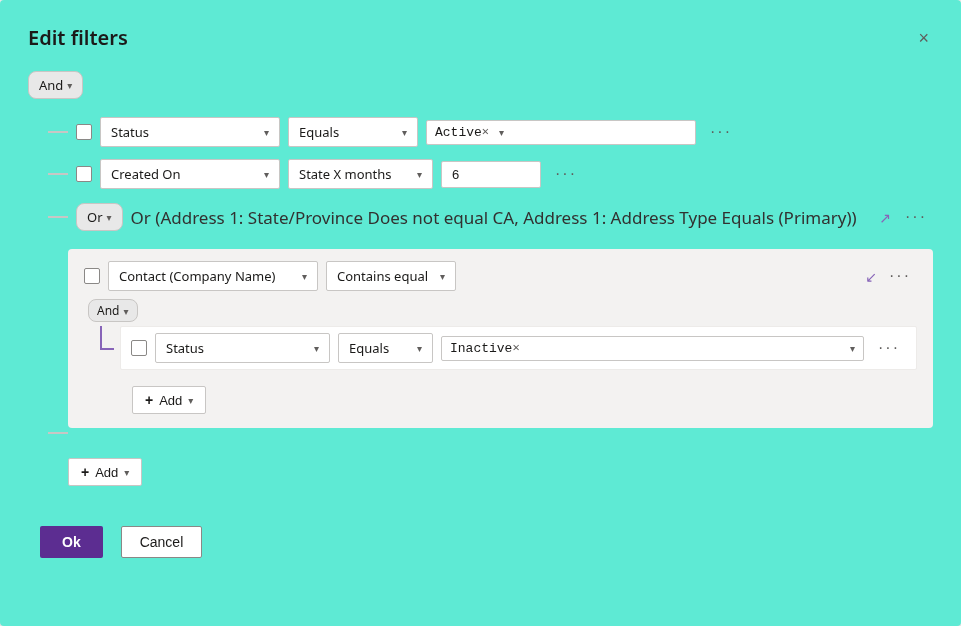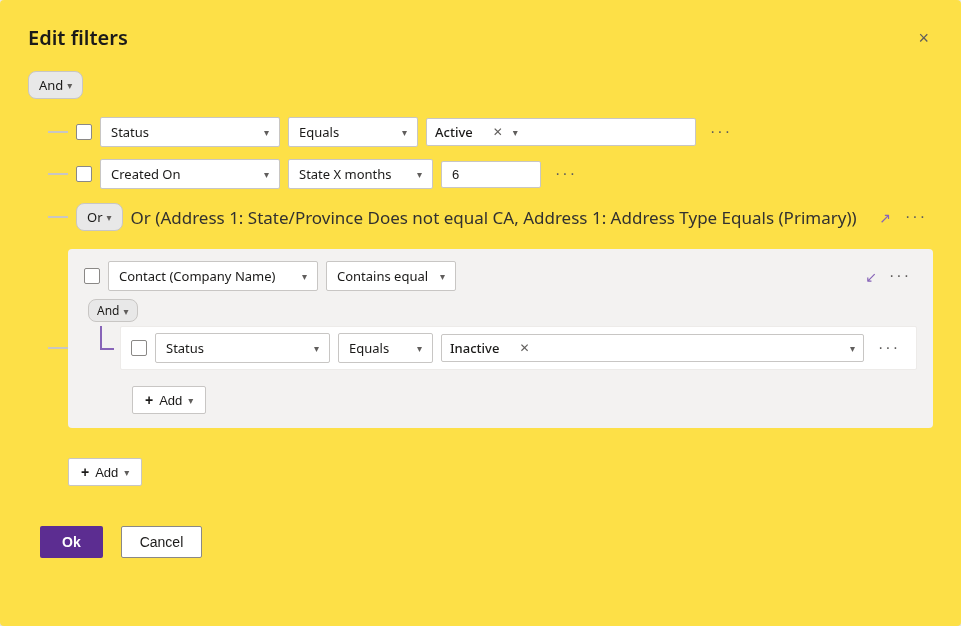--- a/index.html
+++ b/index.html
@@ -5,21 +5,21 @@
     * { box-sizing: border-box; margin: 0; padding: 0; }
     body {
       font-family: 'Segoe UI', system-ui, sans-serif;
       background: #f3f2f1;
       display: flex;
       align-items: center;
       justify-content: center;
       min-height: 100vh;
     }
     .dialog {
-      background: #fde047;
+      background: #5eead4;
       width: 961px;
       min-height: 626px;
       border-radius: 4px;
       box-shadow: 0 4px 24px rgba(0,0,0,0.18);
       padding: 24px 28px 28px 28px;
       position: relative;
     }
     .dialog-header {
       display: flex;
       justify-content: space-between;
@@ -114,24 +114,25 @@
       border-radius: 2px;
       padding: 4px 8px;
       font-size: 13px;
       background: white;
       gap: 6px;
       cursor: pointer;
     }
     .tag {
       display: inline-flex;
       align-items: center;
-      gap: 20px;
+      gap: 0;
       font-size: 13px;
       font-weight: 500;
       color: #1b1a19;
+      font-family: Liberation Mono, monospace;
     }
     .tag .tag-remove {
       font-size: 12px;
       color: #605e5c;
       cursor: pointer;
       line-height: 1;
     }
     .value-tag-field .chevron { font-size: 10px; color: #605e5c; margin-left: 4px; }
 
     .text-input {
@@ -338,21 +339,21 @@
       </div>
       <span class="logic-pill">
         <span>Or</span>
         <span class="chevron">▾</span>
       </span>
       <span class="or-text">Or (Address 1: State/Province Does not equal CA, Address 1: Address Type Equals (Primary))</span>
       <span class="expand-icon">↗</span>
       <button class="more-btn">···</button>
     </div>
 
-    <div style="display: flex; align-items: center; margin-left: 0; margin-top: 4px;">
+    <div style="display: flex; align-items: flex-end; margin-left: 0; margin-top: 4px;">
       <div style="width: 32px; display: flex; justify-content: flex-end; padding-top: 18px; flex-shrink: 0;">
         <div style="width: 20px; height: 2px; background: #c8c6c4;"></div>
       </div>
       <div class="nested-group" style="flex: 1;">
 
         <div class="nested-group-header">
           <div class="nested-group-checkbox"></div>
           <div class="select-field nested-group-field">
             <span>Contact (Company Name)</span>
             <span class="chevron">▾</span>

